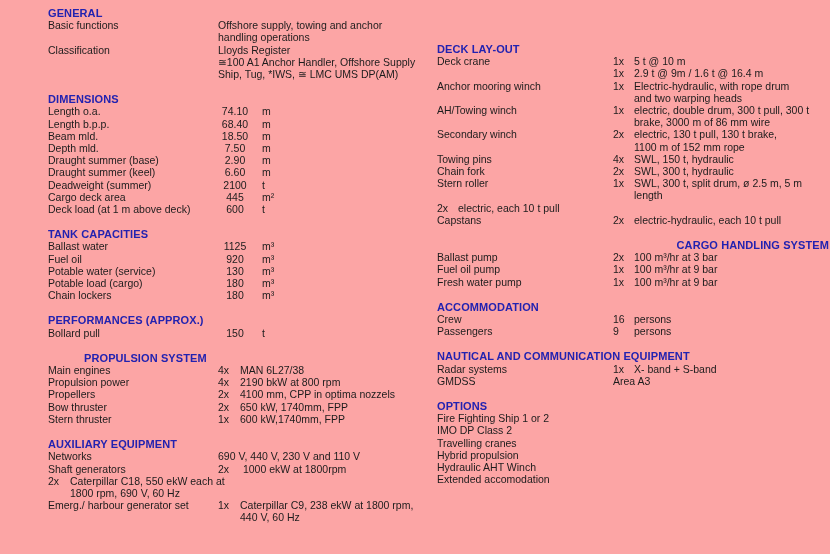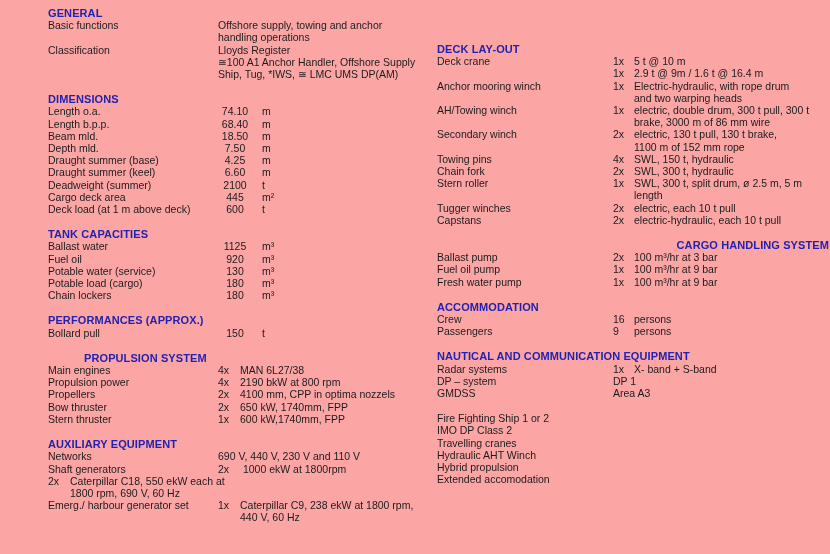--- a/index.html
+++ b/index.html
@@ -83,21 +83,21 @@
           <div class="cell num">18.50</div>
           <div class="cell unit">m</div>
         </div>
         <div class="row">
           <div class="cell label">Depth mld.</div>
           <div class="cell num">7.50</div>
           <div class="cell unit">m</div>
         </div>
         <div class="row">
           <div class="cell label">Draught summer (base)</div>
-          <div class="cell num">4.25</div>
+          <div class="cell num">2.90</div>
           <div class="cell unit">m</div>
         </div>
         <div class="row">
           <div class="cell label">Draught summer (keel)</div>
           <div class="cell num">6.60</div>
           <div class="cell unit">m</div>
         </div>
         <div class="row">
           <div class="cell label">Deadweight (summer)</div>
           <div class="cell num">2100</div>
@@ -243,21 +243,20 @@
           <div class="cell qty">2x</div>
           <div class="cell value">SWL, 300 t, hydraulic</div>
         </div>
         <div class="row">
           <div class="cell label">Stern roller</div>
           <div class="cell qty">1x</div>
           <div class="cell value">SWL, 300 t, split drum, ø 2.5 m, 5 m
 length</div>
         </div>
         <div class="row">
-          <div class="cell label">Tugger winches</div>
           <div class="cell qty">2x</div>
           <div class="cell value">electric, each 10 t pull</div>
         </div>
         <div class="row">
           <div class="cell label">Capstans</div>
           <div class="cell qty">2x</div>
           <div class="cell value">electric-hydraulic, each 10 t pull</div>
         </div>
       </div>
       <div class="section">
@@ -292,42 +291,39 @@
         </div>
       </div>
       <div class="section">
         <div class="section-title" style="color: rgb(34, 34, 176);">NAUTICAL AND COMMUNICATION EQUIPMENT</div>
         <div class="row">
           <div class="cell label">Radar systems</div>
           <div class="cell qty">1x</div>
           <div class="cell value">X- band + S-band</div>
         </div>
         <div class="row">
-          <div class="cell label">DP – system</div>
-          <div class="cell value">DP 1</div>
-        </div>
-        <div class="row">
           <div class="cell label">GMDSS</div>
           <div class="cell value">Area A3</div>
         </div>
       </div>
       <div class="section">
+        <div class="section-title" style="color: rgb(34, 34, 176);">OPTIONS</div>
         <div class="row">
           <div class="cell label">Fire Fighting Ship 1 or 2</div>
         </div>
         <div class="row">
           <div class="cell label">IMO DP Class 2</div>
         </div>
         <div class="row">
           <div class="cell label">Travelling cranes</div>
         </div>
         <div class="row">
+          <div class="cell label">Hybrid propulsion</div>
+        </div>
+        <div class="row">
           <div class="cell label">Hydraulic AHT Winch</div>
-        </div>
-        <div class="row">
-          <div class="cell label">Hybrid propulsion</div>
         </div>
         <div class="row">
           <div class="cell label">Extended accomodation</div>
         </div>
       </div>
     </div>
 </div>
 
 </body></html>

